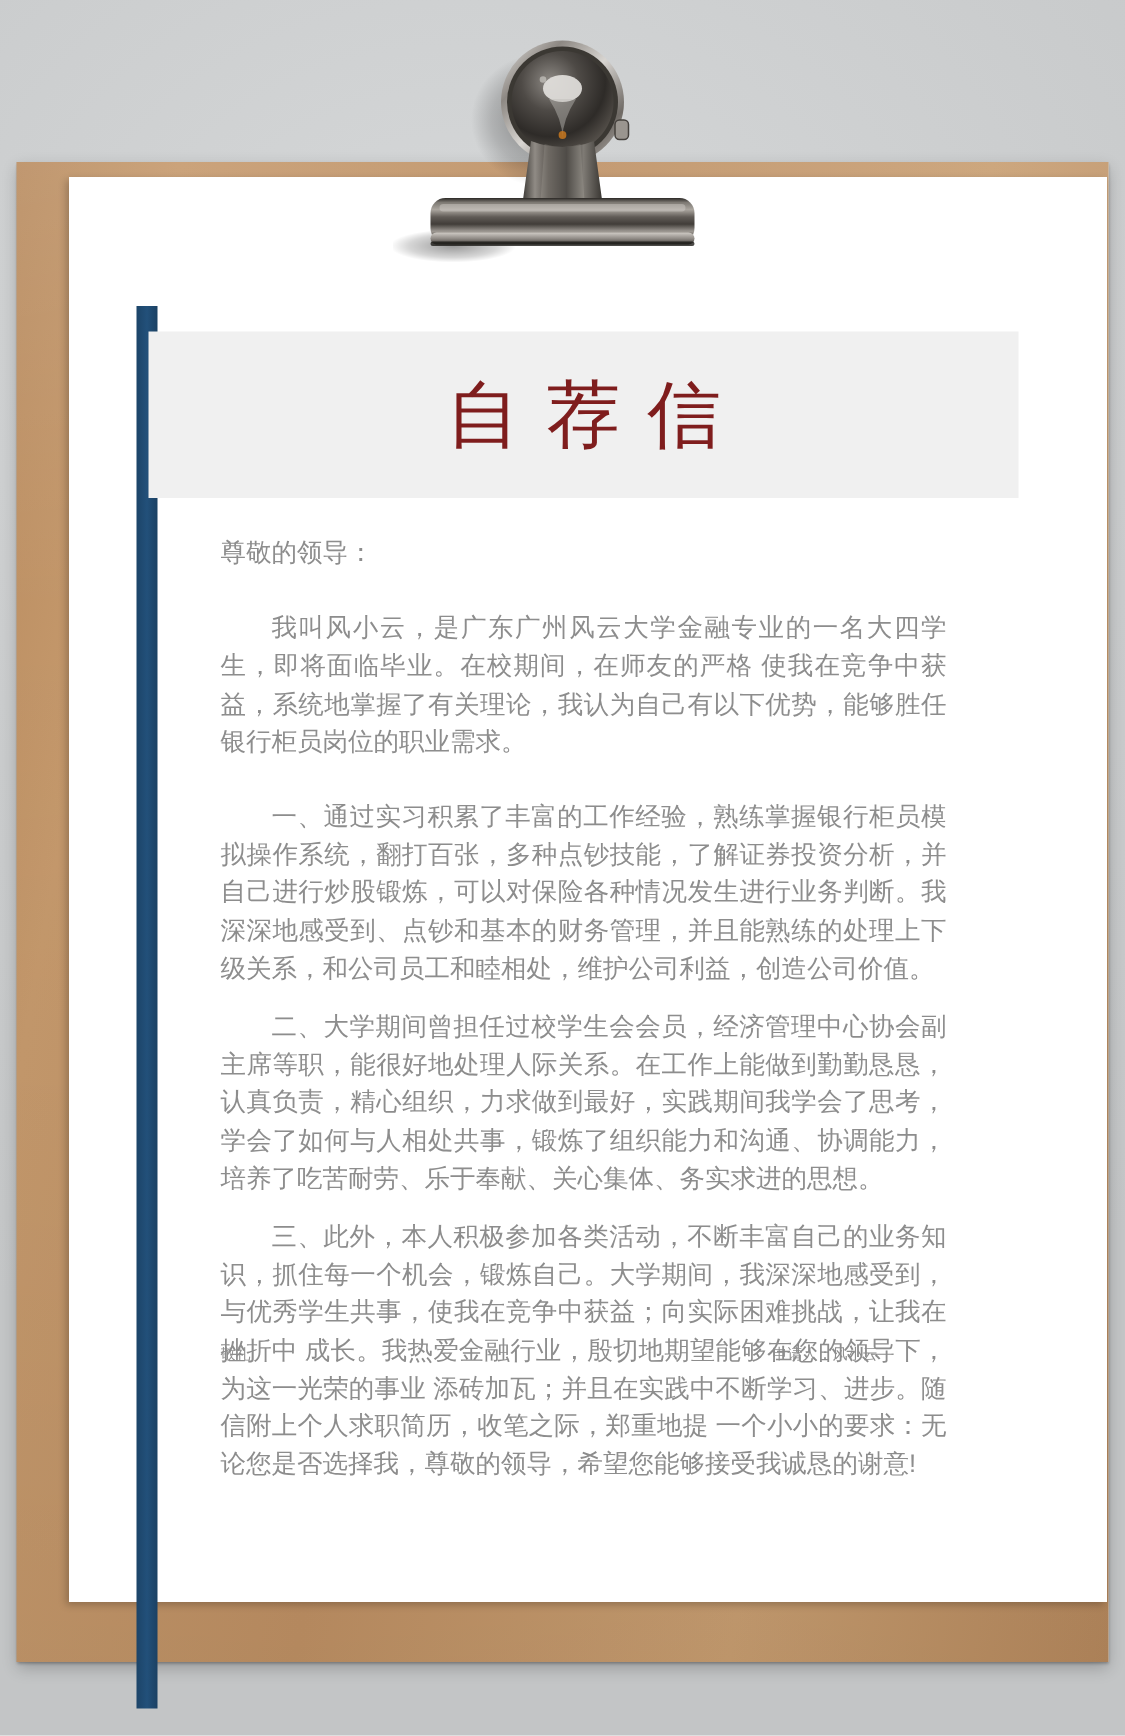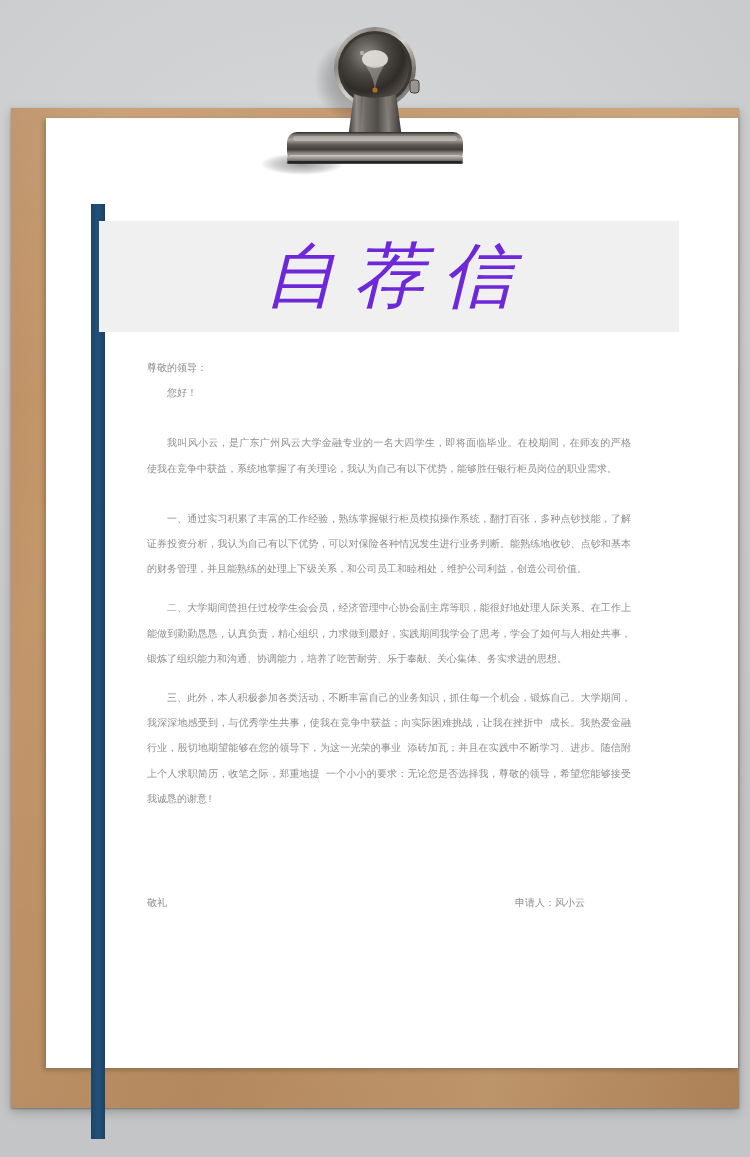--- a/index.html
+++ b/index.html
@@ -72,42 +72,41 @@
   }
   #doc-title {
     position: absolute;
     left: 53px;
     top: 103px;
     width: 580px;
     height: 111px;
     display: flex;
     align-items: center;
     justify-content: center;
-    color: #6d28d9;
-    font-size: 71px;
+    color: #7f1d1d;
+    font-size: 49px;
     letter-spacing: 18px;
     text-indent: 18px;
     font-weight: 500;
     font-family: "DejaVu Sans", "Liberation Sans", sans-serif;
     white-space: nowrap;
-    font-style: italic;
   }
 
   
   #letter-body {
     position: absolute;
     left: 101px;
     top: 238px;
     width: 484px;
     color: #8d8d8d;
-    font-size: 10px;
+    font-size: 17px;
     line-height: 25.2px;
     text-align: justify;
     text-justify: inter-ideograph;
-    font-family: Liberation Mono, monospace;
+    font-family: Liberation Sans, sans-serif;
   }
   .para { margin: 0; }
   .indent-1 { text-indent: 2em; }
   .gap-before { margin-top: 25px; }
   .gap-before-sm { margin-top: 14px; }
 
   #closing-row {
     position: absolute;
     left: 101px;
     top: 748px;
@@ -142,23 +141,22 @@
   <div id="clipboard-shade"></div>
 
   <div id="paper">
 
     <div id="title-rule"></div>
     <div id="title-band"></div>
     <div id="doc-title">自荐信</div>
 
     <div id="letter-body">
       <p class="para">尊敬的领导：</p>
-      <p class="para indent-1">您好！</p>
       <p class="para indent-1 gap-before">我叫风小云，是广东广州风云大学金融专业的一名大四学生，即将面临毕业。在校期间，在师友的严格 使我在竞争中获益，系统地掌握了有关理论，我认为自己有以下优势，能够胜任银行柜员岗位的职业需求。</p>
-      <p class="para indent-1 gap-before">一、通过实习积累了丰富的工作经验，熟练掌握银行柜员模拟操作系统，翻打百张，多种点钞技能，了解证券投资分析，我认为自己有以下优势，可以对保险各种情况发生进行业务判断。能熟练地收钞、点钞和基本的财务管理，并且能熟练的处理上下级关系，和公司员工和睦相处，维护公司利益，创造公司价值。</p>
+      <p class="para indent-1 gap-before">一、通过实习积累了丰富的工作经验，熟练掌握银行柜员模拟操作系统，翻打百张，多种点钞技能，了解证券投资分析，并自己进行炒股锻炼，可以对保险各种情况发生进行业务判断。我深深地感受到、点钞和基本的财务管理，并且能熟练的处理上下级关系，和公司员工和睦相处，维护公司利益，创造公司价值。</p>
       <p class="para indent-1 gap-before-sm">二、大学期间曾担任过校学生会会员，经济管理中心协会副主席等职，能很好地处理人际关系。在工作上能做到勤勤恳恳，认真负责，精心组织，力求做到最好，实践期间我学会了思考，学会了如何与人相处共事，锻炼了组织能力和沟通、协调能力，培养了吃苦耐劳、乐于奉献、关心集体、务实求进的思想。</p>
       <p class="para indent-1 gap-before-sm">三、此外，本人积极参加各类活动，不断丰富自己的业务知识，抓住每一个机会，锻炼自己。大学期间，我深深地感受到，与优秀学生共事，使我在竞争中获益；向实际困难挑战，让我在挫折中 成长。我热爱金融行业，殷切地期望能够在您的领导下，为这一光荣的事业 添砖加瓦；并且在实践中不断学习、进步。随信附上个人求职简历，收笔之际，郑重地提 一个小小的要求：无论您是否选择我，尊敬的领导，希望您能够接受我诚恳的谢意!</p>
     </div>
 
 
     <div id="sign-off-line">
       <span>敬礼</span>
       <span id="applicant">申请人：风小云</span>
     </div>
 

